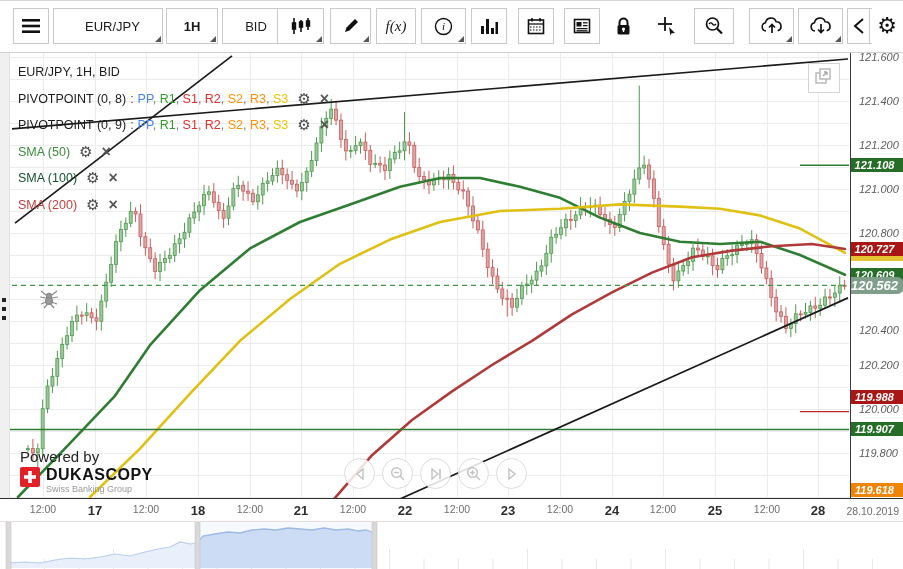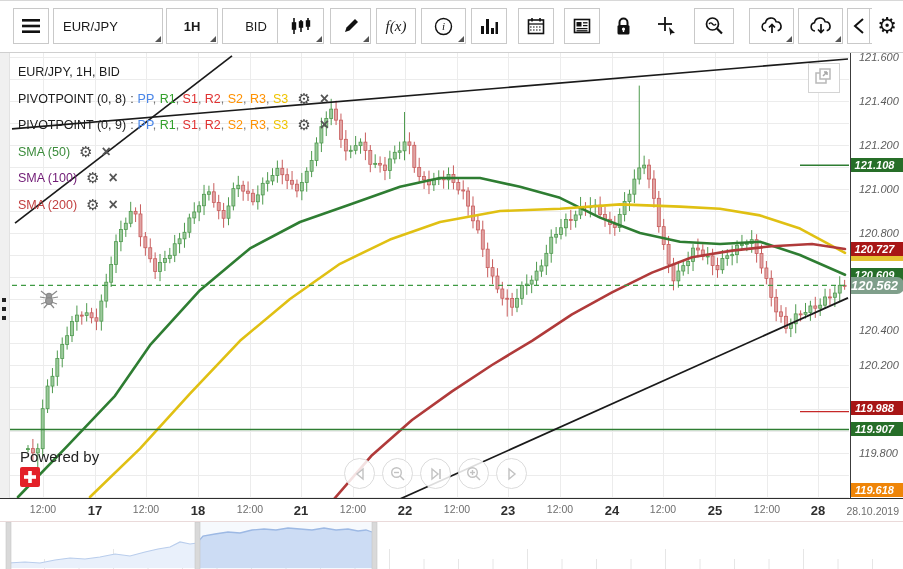--- a/index.html
+++ b/index.html
@@ -4,21 +4,21 @@
 <style>
   html,body{margin:0;padding:0;background:#fff;font-family:"Liberation Sans",sans-serif;}
   #app{position:relative;width:903px;height:569px;background:#fff;overflow:hidden;border-top:1px solid #d8d8d8;}
   
   #toolbar{position:absolute;left:0;top:0;width:903px;height:51px;background:#fff;border-bottom:1px solid #cfcfcf;}
   .tbtn{position:absolute;top:7px;height:36px;background:#fff;border:1px solid #c9c9c9;box-sizing:border-box;
         display:flex;align-items:center;justify-content:center;font-size:13px;color:#1a1a1a;cursor:pointer;}
   .tbtn svg{display:block;}
   .corner{position:absolute;right:1px;bottom:1px;width:0;height:0;border-bottom:6px solid #555;border-left:6px solid transparent;}
   .noborder{border:none;}
-  .inst-label{flex:1;text-align:left;padding-left:9px;}
+  .inst-label{flex:1;text-align:center;padding-left:9px;}
   
   #chart{position:absolute;left:0;top:52px;width:903px;height:445px;background:#fff;}
   #left-strip{position:absolute;left:0;top:0;width:9px;height:445px;background:#f0f0f0;border-right:1px solid #e2e2e2;cursor:pointer;}
   #strip-handle{position:absolute;left:2px;top:240px;}
   #strip-handle i{display:block;width:4px;height:4px;background:#222;margin:5px 0;}
   #plot{position:absolute;left:0;top:0;}
   #price-axis{position:absolute;left:850px;top:0;width:53px;height:445px;background:#fff;border-left:1px solid #3c3c3c;overflow:hidden;font-style:italic;}
   .ptick{position:absolute;left:8px;font-size:11px;color:#5c5c5c;}
   .pbadge{position:absolute;left:-6px;width:59px;height:14px;line-height:14px;text-align:center;font-size:11px;font-weight:bold;color:#fff;}
   .pbadge.current{height:17px;line-height:17px;font-size:13px;border-radius:7px;}
@@ -623,21 +623,21 @@
           <span><span class="tok" style="color: rgb(74, 134, 232);">PP</span><span style="color: rgb(119, 119, 119);">, </span><span class="tok" style="color: rgb(51, 160, 44);">R1</span><span style="color: rgb(119, 119, 119);">, </span><span class="tok" style="color: rgb(224, 49, 49);">S1</span><span style="color: rgb(119, 119, 119);">, </span><span class="tok" style="color: rgb(224, 49, 49);">R2</span><span style="color: rgb(119, 119, 119);">, </span><span class="tok" style="color: rgb(255, 145, 0);">S2</span><span style="color: rgb(119, 119, 119);">, </span><span class="tok" style="color: rgb(255, 145, 0);">R3</span><span style="color: rgb(119, 119, 119);">, </span><span class="tok" style="color: rgb(239, 196, 0);">S3</span></span>
         <span class="licon">⚙</span>
         <span class="licon x">×</span>
       </div>
       <div class="lrow">
         <span style="color:#3c8c3c;">SMA (50)</span>
         <span class="licon">⚙</span>
         <span class="licon x">×</span>
       </div>
       <div class="lrow">
-        <span style="color:#701a75;">SMA (100)</span>
+        <span style="color:#14532d;">SMA (100)</span>
         <span class="licon">⚙</span>
         <span class="licon x">×</span>
       </div>
       <div class="lrow">
         <span style="color:#c24040;">SMA (200)</span>
         <span class="licon">⚙</span>
         <span class="licon x">×</span>
       </div>
     </div>
 
@@ -692,40 +692,44 @@
     </div>
 
     <div id="branding">
       <div id="powered">Powered by</div>
       <div id="brandrow">
         <span><svg width="20" height="20">
               <rect width="20" height="20" rx="2" fill="#e32028"></rect>
               <rect x="8.2" y="4" width="3.6" height="12" fill="#fff"></rect>
               <rect x="4" y="8.2" width="12" height="3.6" fill="#fff"></rect>
             </svg></span>
+        <span>
+          <div id="brandname">DUKASCOPY</div>
+          <div id="brandsub">Swiss Banking Group</div>
+        </span>
       </div>
     </div>
 
     <div id="price-axis">
         <div class="ptick" style="top: -2px;">121.600</div>
         <div class="ptick" style="top: 42px;">121.400</div>
         <div class="ptick" style="top: 86px;">121.200</div>
         <div class="ptick" style="top: 130px;">121.000</div>
         <div class="ptick" style="top: 174px;">120.800</div>
         <div class="ptick" style="top: 218px;">120.600</div>
         <div class="ptick" style="top: 271px;">120.400</div>
         <div class="ptick" style="top: 306px;">120.200</div>
         <div class="ptick" style="top: 350px;">120.000</div>
         <div class="ptick" style="top: 394px;">119.800</div>
         <div class="pbadge" style="background: rgb(38, 110, 40); color: rgb(255, 255, 255); top: 105.24px;">121.108</div>
         <div class="pbadge" style="background: rgb(229, 195, 50); color: rgb(85, 68, 0); top: 194.34px;"></div>
         <div class="pbadge" style="background: rgb(168, 22, 22); color: rgb(255, 255, 255); top: 189.06px;">120.727</div>
         <div class="pbadge" style="background: rgb(38, 110, 40); color: rgb(255, 255, 255); top: 215.02px;">120.609</div>
         <div class="pbadge current" style="background: rgb(127, 159, 139); color: rgb(255, 255, 255); top: 224.36px;">120.562</div>
-        <div class="pbadge" style="background: rgb(168, 22, 22); color: rgb(255, 255, 255); top: 348px;">119.988</div>
+        <div class="pbadge" style="background: rgb(168, 22, 22); color: rgb(255, 255, 255); top: 337px;">119.988</div>
         <div class="pbadge" style="background: rgb(38, 110, 40); color: rgb(255, 255, 255); top: 369.46px;">119.907</div>
         <div class="pbadge" style="background: rgb(239, 133, 8); color: rgb(255, 255, 255); top: 429.96px;">119.618</div>
       </div>
   </div>
 
   <div id="time-axis">
     <div id="date-label">28.10.2019</div>
   <div class="ttick" style="left: 43px;">12:00</div>
       <div class="ttick major" style="left: 95px;">17</div>
       <div class="ttick" style="left: 146px;">12:00</div>

